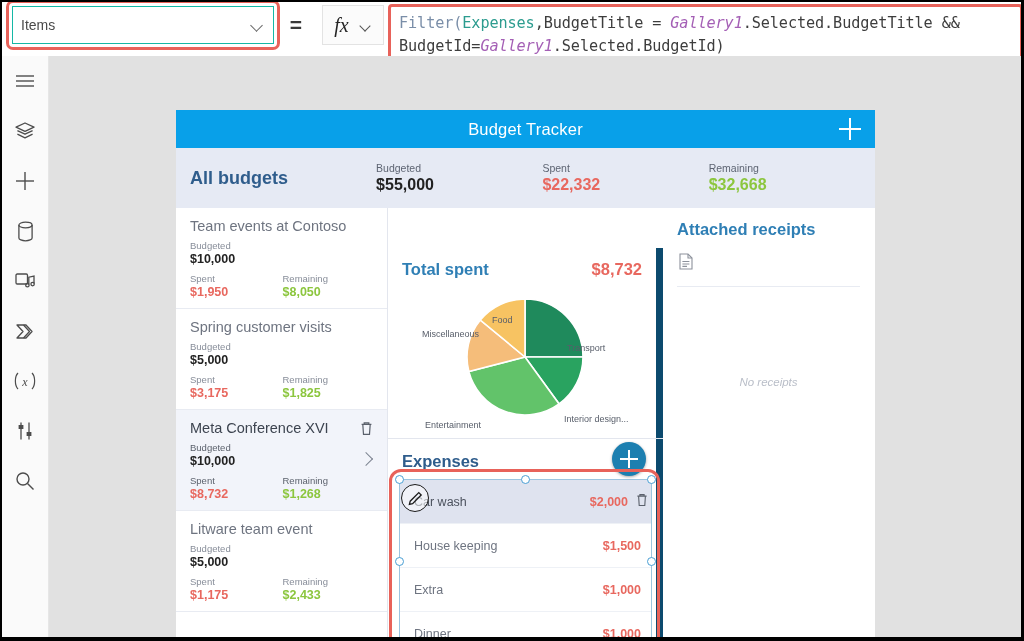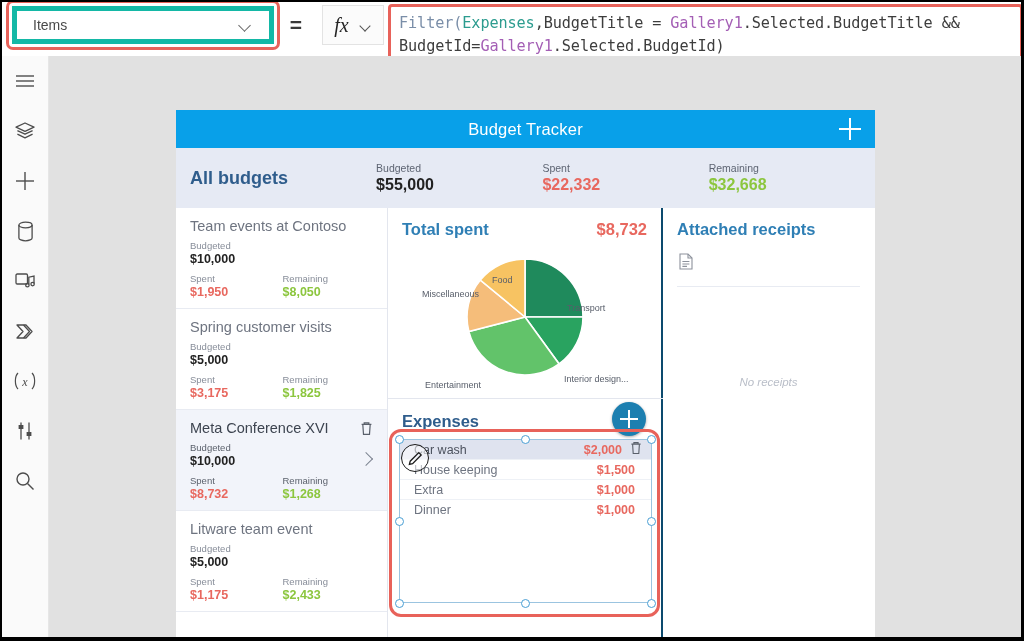--- a/index.html
+++ b/index.html
@@ -14,22 +14,22 @@
   
   .frame-top{position:absolute;left:0;top:0;width:1024px;height:2px;background:#000;z-index:90;}
   .frame-bottom{position:absolute;left:0;bottom:0;width:1024px;height:4px;background:#000;z-index:90;}
   .frame-left{position:absolute;left:0;top:0;width:2px;height:641px;background:#000;z-index:90;}
   .frame-right{position:absolute;right:0;top:0;width:3px;height:641px;background:#000;z-index:90;}
 
   
   .topbar{position:absolute;left:2px;top:2px;width:1019px;height:54px;background:#ffffff;}
   .prop-select{
     position:absolute;left:10px;top:4px;width:262px;height:38px;
-    background:#fff;border:5px solid #14b8a6;box-sizing:border-box;
-    display:flex;align-items:center;padding:0 16px;
+    background:#fff;border:1px solid #14b8a6;box-sizing:border-box;
+    display:flex;align-items:center;padding:0 8px;
   }
   .prop-select .lbl{font-size:14px;color:#4a4a4a;flex:1;}
   .chev-dn{width:14px;height:14px;position:relative;}
   .chev-dn::before{
     content:"";position:absolute;left:1px;top:3px;width:8px;height:8px;
     border-right:1.4px solid #666;border-bottom:1.4px solid #666;
     transform:rotate(45deg);
   }
   .prop-ring{
     position:absolute;left:4px;top:-2px;width:274px;height:50px;
@@ -57,21 +57,21 @@
     background:#fff;border:3px solid #e8625a;border-radius:4px;box-sizing:border-box;
     padding:5px 8px 0 8px;
   }
   .formula-text{
     font-family:"DejaVu Sans Mono", monospace;
     font-size:15.2px;line-height:23px;color:#3d3d3d;white-space:pre-wrap;
     letter-spacing:-0.1px;
   }
   .tk-fn{color:#7a8ea8;}
   .tk-tbl{color:#2c9c8f;}
-  .tk-ctl{color:#a45fb5;margin-top:32px;}
+  .tk-ctl{color:#a45fb5;font-style:italic;margin-top:32px;}
   .tk-pl{color:#3d3d3d;}
 
   
   .fmt-bar{
     position:absolute;left:386px;top:76px;width:635px;height:32px;
     background:#f3f3f3;display:flex;align-items:center;gap:0px;
     padding-left:16px;box-sizing:border-box;
   }
   .fmt-item{display:flex;align-items:center;gap:7px;margin-right:30px;cursor:default;}
   .fmt-item .t{font-size:14.5px;color:#242424;}
@@ -139,21 +139,21 @@
   .summary .allb{font-size:18px;color:#2f5d8c;font-weight:bold;width:188px;}
   .sumcell{width:168px;}
   .sumcell .k{font-size:10.5px;color:#5d6472;margin-bottom:2px;}
   .sumcell .v{font-size:16px;font-weight:bold;color:#222;}
   .v-spent{color:#e8685f !important;}
   .v-remain{color:#8cc63e !important;}
 
   
   .app-body{display:flex;height:431px;}
   .col-budgets{width:212px;border-right:1px solid #e3e6ee;box-sizing:border-box;background:#fff;}
-  .col-mid{width:275px;border-right:2px solid #0c4a6e;box-sizing:border-box;position:relative;background:#fff;}
+  .col-mid{width:275px;border-right:7px solid #0c4a6e;box-sizing:border-box;position:relative;background:#fff;margin-top:40px;}
   .col-right{width:211px;position:relative;background:#fff;}
 
   .bgt-item{
     padding:10px 12px 9px 14px;border-bottom:1px solid #e8ebf2;position:relative;box-sizing:border-box;
   }
   .bgt-item.sel{background:#f2f4fa;}
   .bgt-title{font-size:14.5px;color:#6e7480;margin-bottom:6px;}
   .bgt-item.sel .bgt-title{color:#3d4450;}
   .bgt-k{font-size:9.5px;color:#878d99;}
   .bgt-item.sel .bgt-k{color:#5b616c;}
@@ -188,21 +188,21 @@
   .fab::before,.fab::after{content:"";position:absolute;background:#fff;}
   .fab::before{left:8px;top:16px;width:18px;height:2px;}
   .fab::after{left:16px;top:8px;width:2px;height:18px;}
 
   
   .gallery{
     position:absolute;left:11px;top:231px;width:253px;height:164px;
     background:#fff;border:1px solid #9bc4e0;box-sizing:border-box;z-index:6;
   }
   .exp-row{
-    height:20px;display:flex;align-items:center;padding:0 8px 0 14px;
+    height:44px;display:flex;align-items:center;padding:0 2px 0 14px;
     border-bottom:1px solid #eef1f6;box-sizing:border-box;
   }
   .exp-row:last-child{border-bottom:none;}
   .exp-row.sel{background:#dfe3ef;}
   .exp-name{flex:1;font-size:12.5px;color:#6e7480;}
   .exp-row.sel .exp-name{color:#4c525e;}
   .exp-amt{font-size:12.5px;color:#e8685f;font-weight:bold;margin-right:8px;}
   .exp-trash{width:13px;}
 
   

